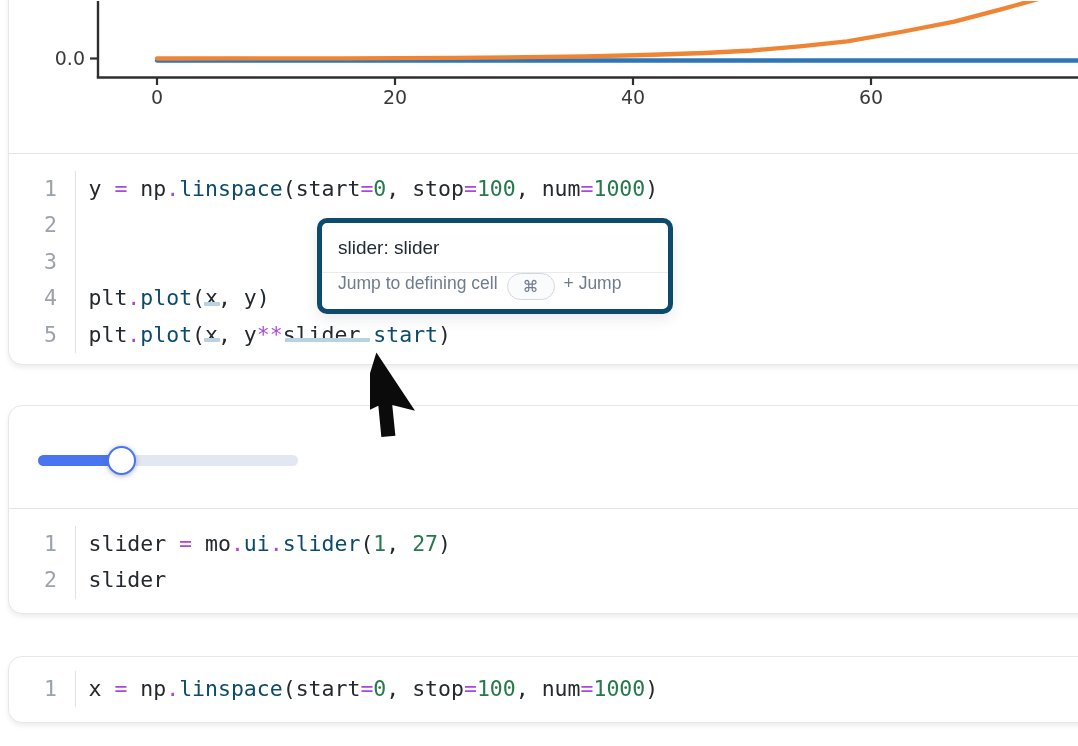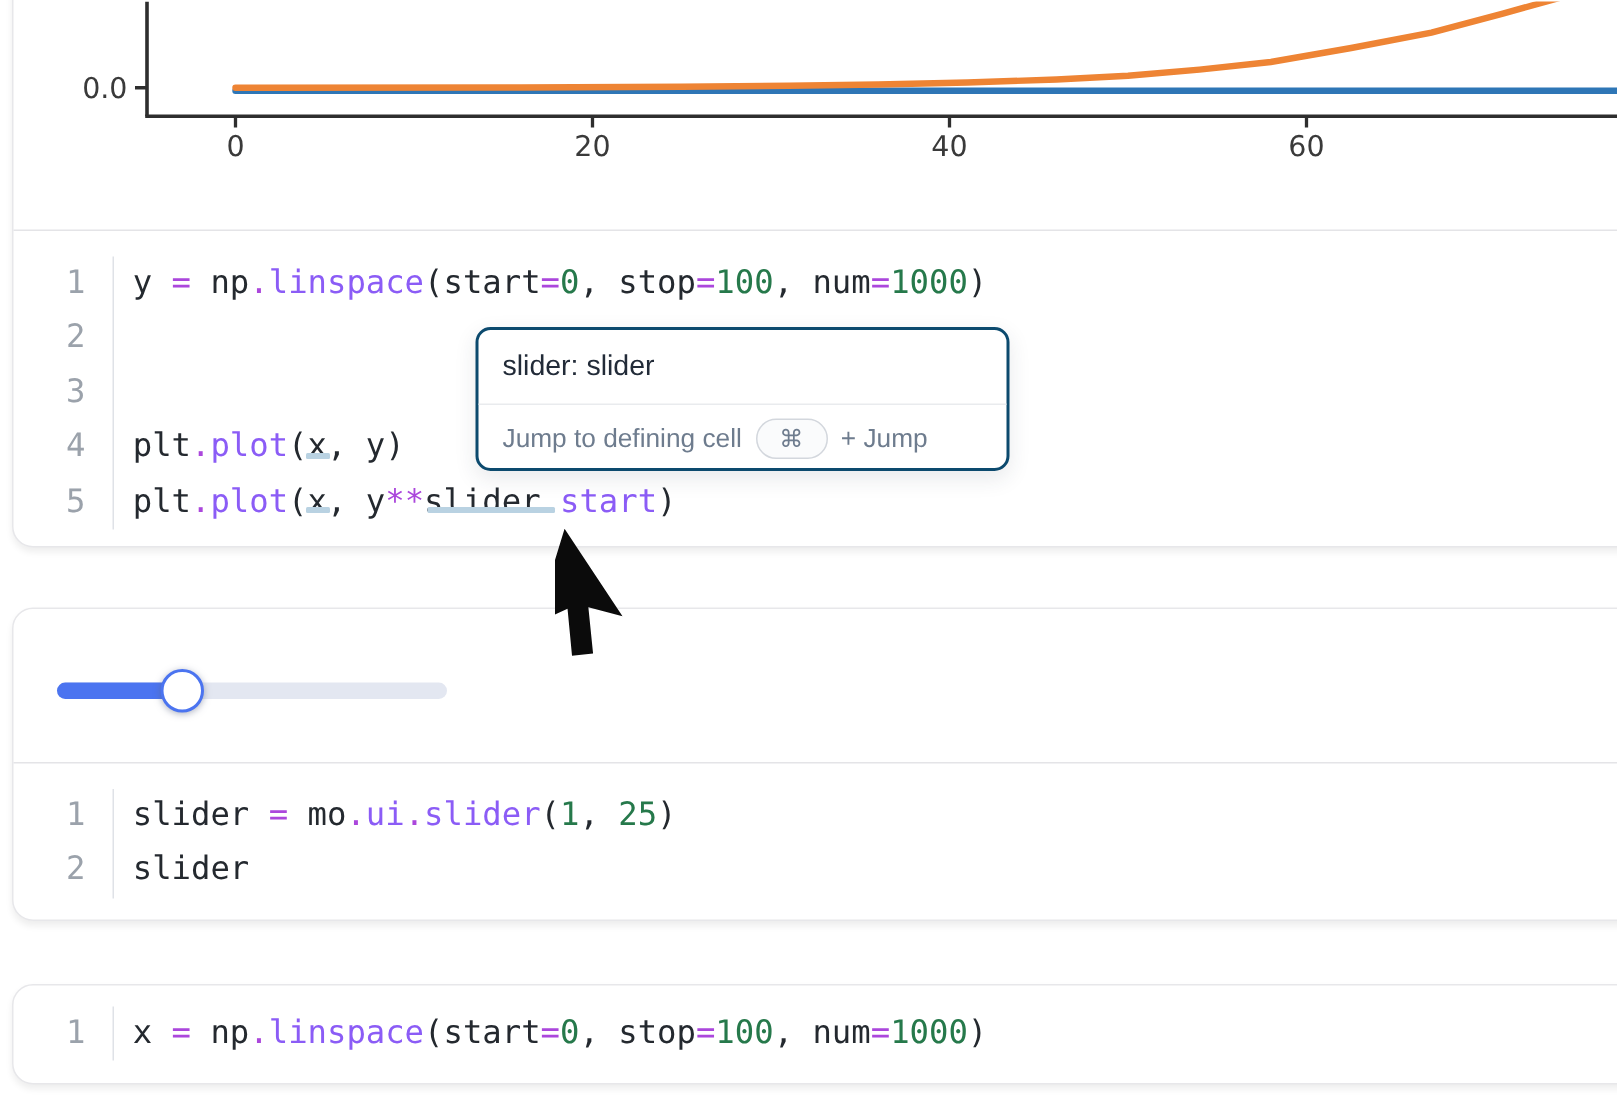--- a/index.html
+++ b/index.html
@@ -25,36 +25,36 @@
   
   .code-region{position:absolute; left:0; right:14px; display:flex;
     font-family:"DejaVu Sans Mono","Liberation Mono",monospace; font-size:21.5px;}
   #cell-plot   .code-region{top:193.75px;}
   #cell-slider .code-region{top:119.75px;}
   #cell-x      .code-region{top:13.75px;}
   .gutter{width:48px; text-align:right; color:#9ba2ab; flex:none;}
   .gutter div, .code-lines div{height:36.5px; line-height:36.5px; white-space:pre;}
   .code-lines{margin-left:18px; border-left:1.5px solid #dfe2e7; padding-left:12.5px; flex:1; color:#24292f;}
   .tok-o{color:#ab47dc;}   
-  .tok-f{color:#8b5cf6;}   
+  .tok-f{color:#0c4a6e;}   
   .tok-n{color:#26794b;}   
   .tok-u{position:relative;}
   .tok-u::after{content:""; position:absolute; left:-1px; right:-2px; bottom:4.5px;
     height:4px; background:#b9d2e2; border-radius:1px;}
   .tok-u.wide::after{left:2px; right:-10px;}
 
   
   #hover-tooltip{
     position:absolute; left:317px; top:218px; width:356px; height:96px; z-index:50;
-    background:#fff; border:2px solid #0c4a6e; border-radius:10px;
+    background:#fff; border:5px solid #0c4a6e; border-radius:10px;
     box-shadow:0 5px 14px rgba(40,50,70,0.10); box-sizing:border-box;
   }
   .tt-title{height:49px; display:flex; align-items:center; padding:0 16px;
     font-size:19px; color:#222b38; border-bottom:1px solid #e9ebee;}
-  .tt-action{height:45px; display:flex; align-items:center; padding:0 16px; gap:9px;
+  .tt-action{height:45px; display:flex; align-items:flex-start; padding:0 16px; gap:9px;
     color:#6e7c8e; font-size:17.5px;}
   .keycap{display:inline-flex; align-items:center; justify-content:center;
     min-width:22px; height:25px; padding:0 12px; border:1.5px solid #d3d7dd;
     border-radius:13.5px; background:#fafbfc; color:#6e7c8e; font-size:16px;}
 
   
   .sl-track,.sl-fill{position:absolute; top:49px; height:11px; border-radius:6px;}
   .sl-track{left:29px; width:260px; background:#e3e7f1;}
   .sl-fill {left:29px; background:#4b74f0;}
   .sl-handle{position:absolute; top:40px; width:25px; height:25px; border-radius:50%;
@@ -121,21 +121,21 @@
   <div class="sl-track"></div>
   <div class="sl-fill" id="sl-fill" style="width: 83.2px;"></div>
   <div class="sl-handle" id="sl-handle" style="left: 98.2px;"></div>
   <div class="cell-divider"></div>
   <div class="code-region">
     <div class="gutter">
         <div>1</div>
         <div>2</div>
       </div>
     <div class="code-lines">
-        <div><span class="tok-p">slider </span><span class="tok-o">=</span><span class="tok-p"> mo</span><span class="tok-o">.</span><span class="tok-f">ui</span><span class="tok-o">.</span><span class="tok-f">slider</span><span class="tok-p">(</span><span class="tok-n">1</span><span class="tok-p">, </span><span class="tok-n">25</span><span class="tok-p">)</span></div>
+        <div><span class="tok-p">slider </span><span class="tok-o">=</span><span class="tok-p"> mo</span><span class="tok-o">.</span><span class="tok-f">ui</span><span class="tok-o">.</span><span class="tok-f">slider</span><span class="tok-p">(</span><span class="tok-n">1</span><span class="tok-p">, </span><span class="tok-n">27</span><span class="tok-p">)</span></div>
         <div><span class="tok-p">slider</span></div>
       </div>
   </div>
 </div>
 
 <div class="cell" id="cell-x">
   <div class="code-region">
     <div class="gutter">
         <div>1</div>
       </div>

